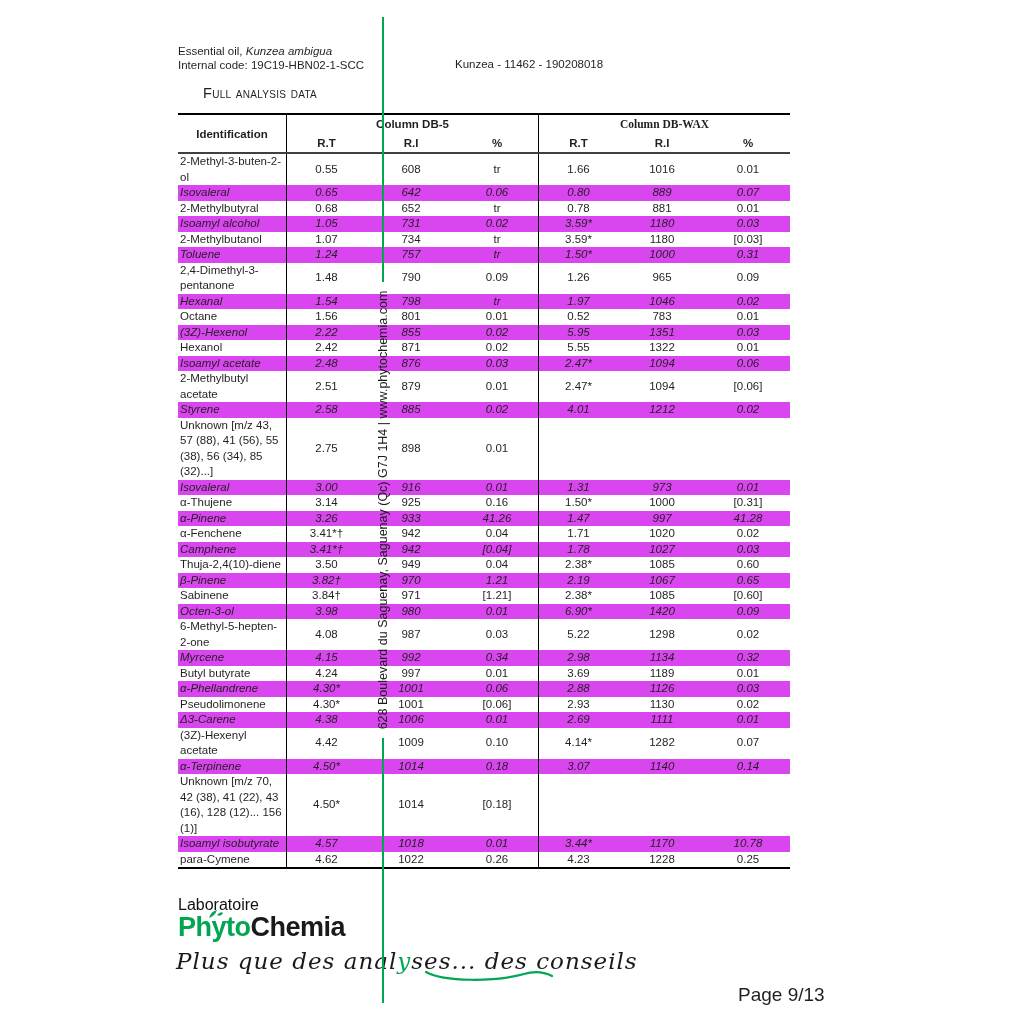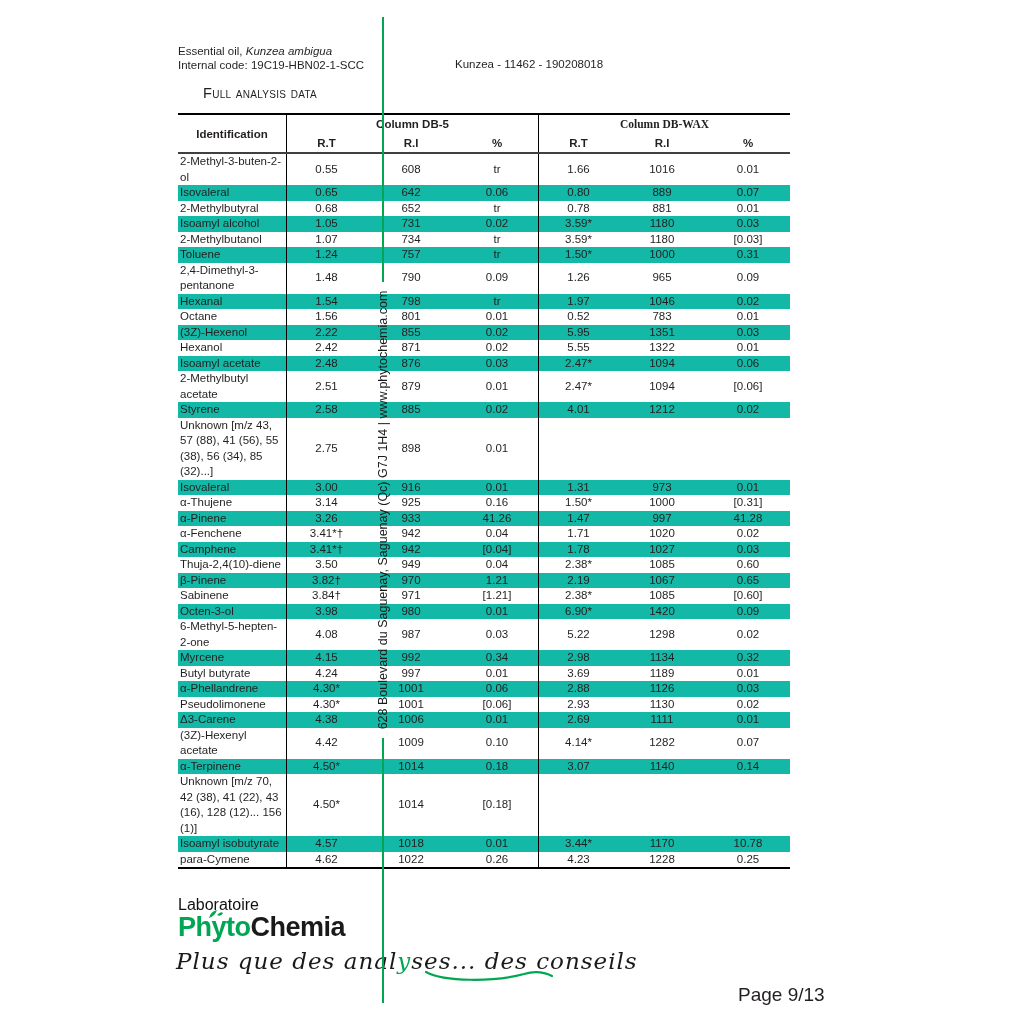--- a/index.html
+++ b/index.html
@@ -29,21 +29,21 @@
   }
   .hdr-id{grid-row:1/3;grid-column:1;display:flex;align-items:center;justify-content:center;}
   .hdr-g1{grid-row:1;grid-column:2/5;}
   .hdr-g2{grid-row:1;grid-column:5/8;font-family:Liberation Serif, serif;}
   .hdr-cell{display:flex;align-items:center;justify-content:center;}
   .bL{border-left:1.5px solid #000;}
   .row{
     display:grid;grid-template-columns:108px 80px 90px 82px 80px 88px 84px;
     font-size:11.5px;line-height:15.5px;
   }
-  .row.stripe{background:#14b8a6;}
+  .row.stripe{background:#d946ef;font-style:italic;}
   .cell-name{padding-left:2px;text-align:left;}
   .cell-val{display:flex;align-items:center;justify-content:center;text-align:center;}
 
   
   #logo-block{left:178px;top:896px;}
   #logo-line1{font-size:16px;line-height:17px;color:#111;}
   #logo-line2{font-size:27px;line-height:28px;font-weight:bold;letter-spacing:-.5px;position:relative;}
   #logo-line2 .green{color:#00a651;}
   #logo-line2 .black{color:#1a1a1a;}
   #logo-leaf{position:absolute;left:30px;top:-4px;}

